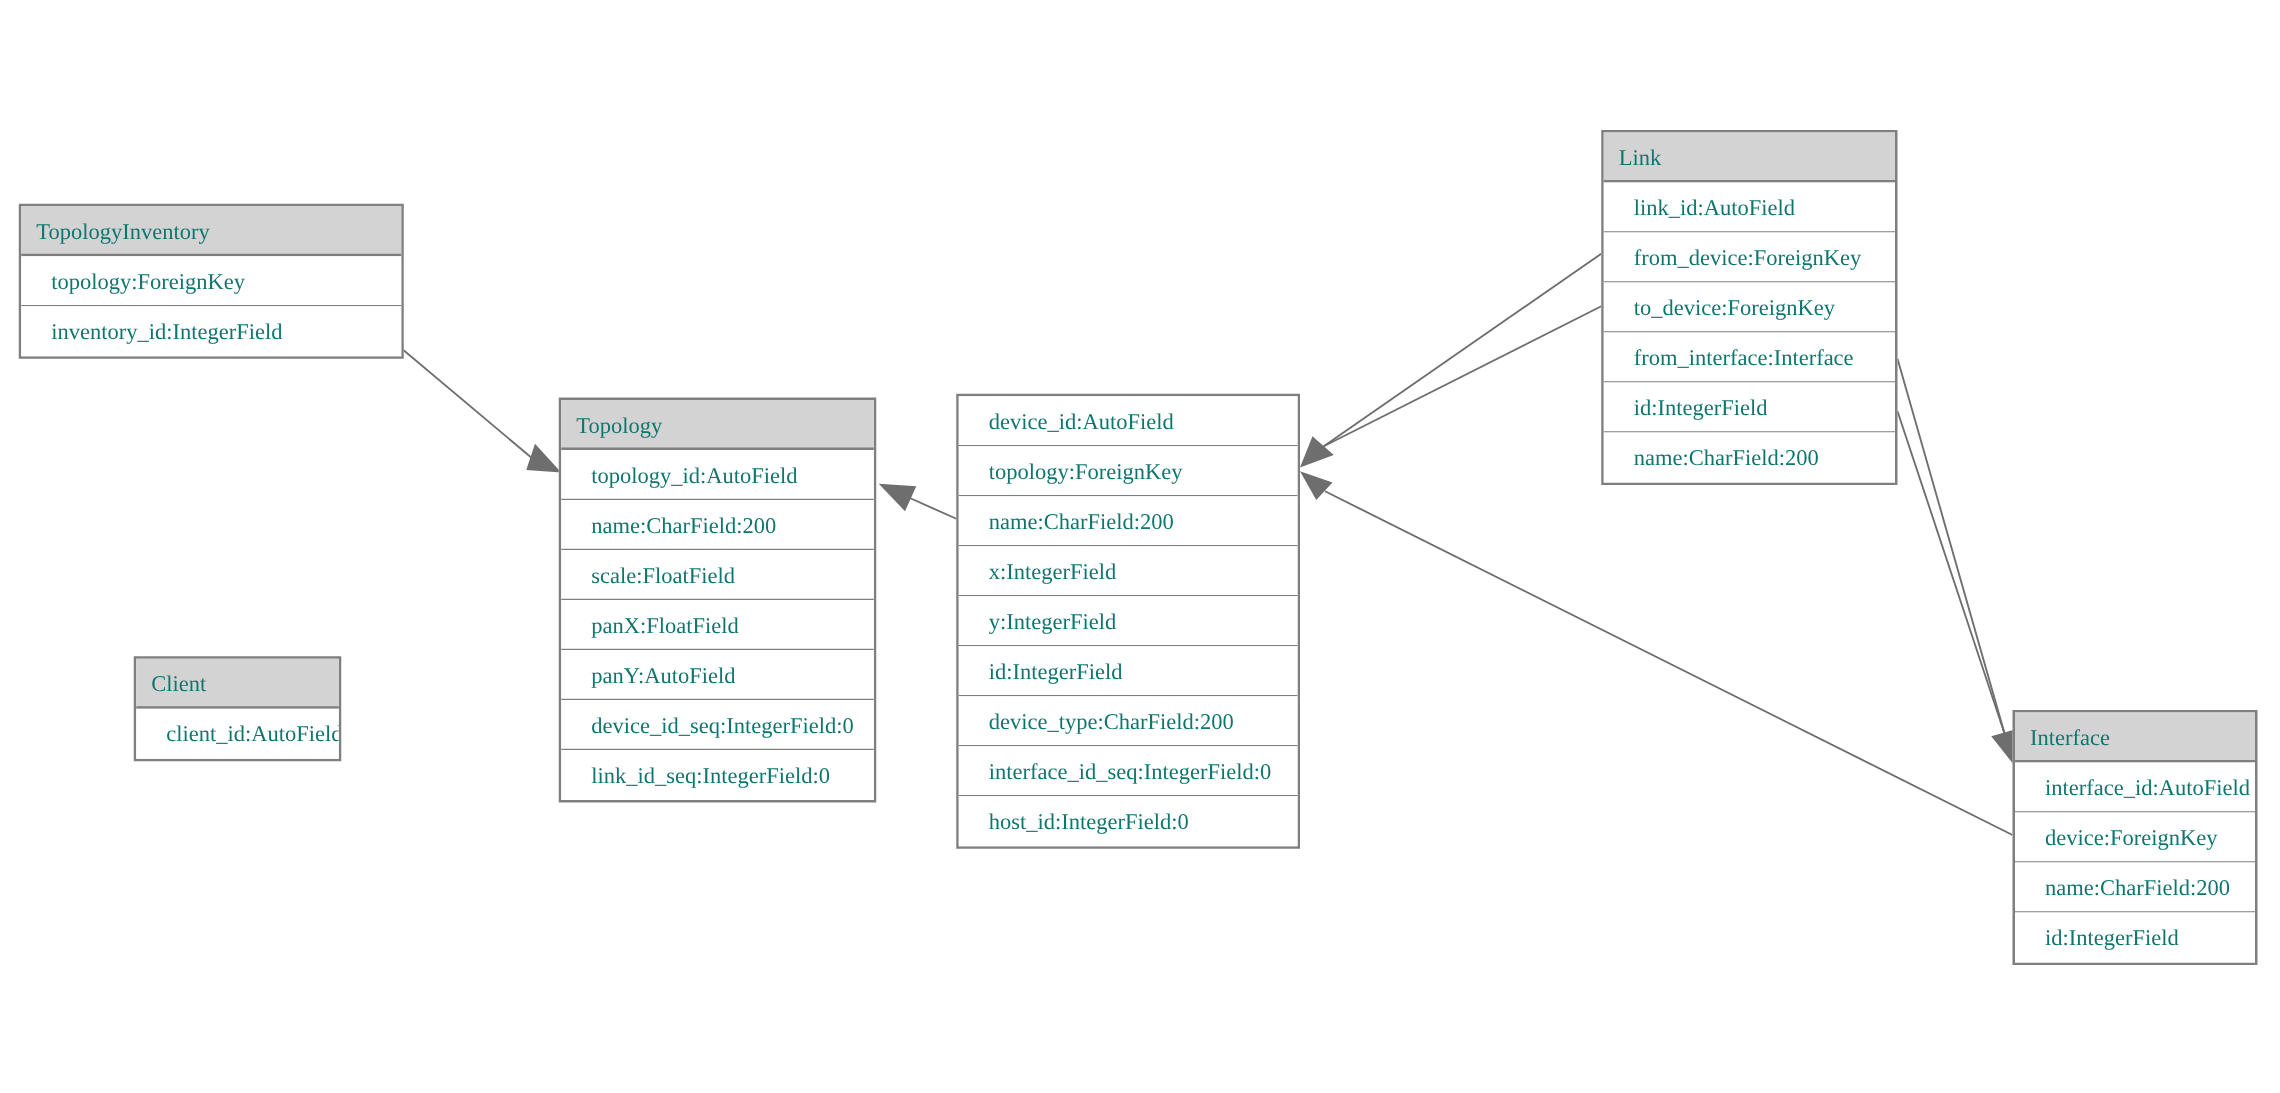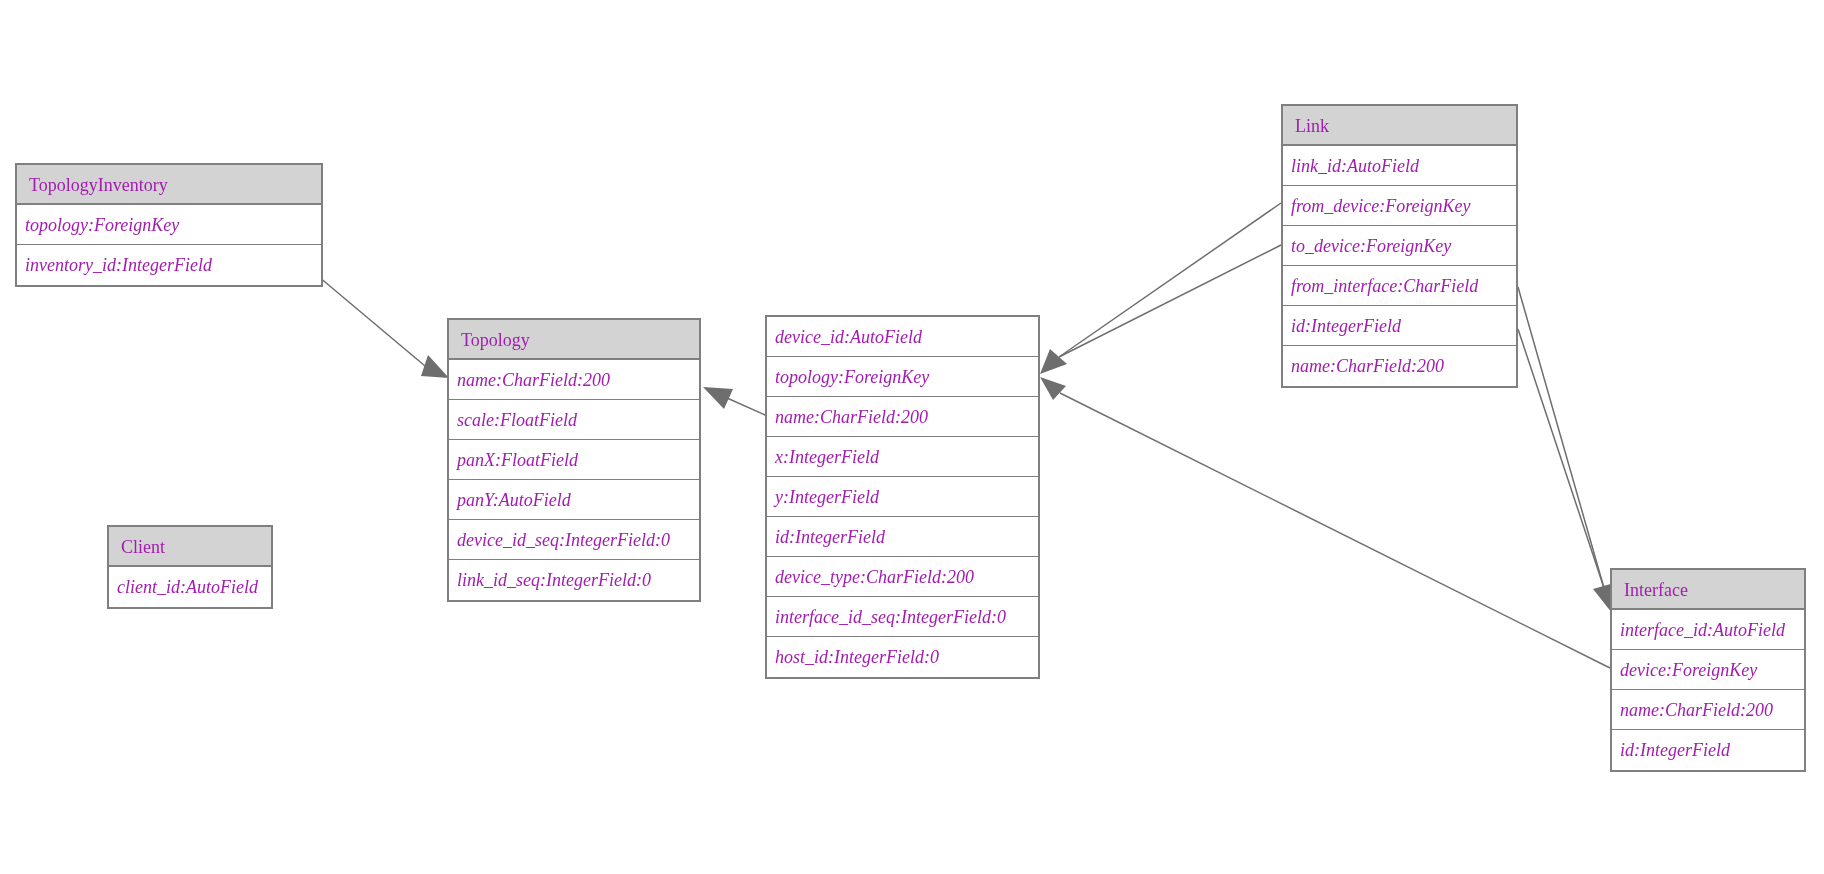--- a/index.html
+++ b/index.html
@@ -21,43 +21,42 @@
     top: 0;
     z-index: 1;
     pointer-events: none;
   }
   .entity {
     position: absolute;
     z-index: 2;
     background: #ffffff;
     border: 2px solid #7f7f7f;
     box-sizing: border-box;
-    color: #a21caf;
+    color: #0f766e;
     font-size: 18px;
   }
   .entity-header {
     height: 40px;
     line-height: 40px;
     padding-left: 12px;
     background: #d3d3d3;
     border-bottom: 2px solid #7f7f7f;
     box-sizing: border-box;
     white-space: nowrap;
     overflow: hidden;
   }
   .entity-row {
     height: 40px;
     line-height: 40px;
-    padding-left: 8px;
+    padding-left: 24px;
     border-bottom: 1px solid #7f7f7f;
     box-sizing: border-box;
     white-space: nowrap;
     overflow: hidden;
     background: #ffffff;
-    font-style: italic;
   }
   .entity-row:last-child {
     border-bottom: none;
   }
   
   .pos-topologyinventory { left: 15px;   top: 163px; width: 308px; }
   .pos-topology          { left: 447px;  top: 318px; width: 254px; }
   .pos-client            { left: 79px;   top: 525px; width: 166px; margin-left: 28px; }
   .pos-device            { left: 765px;  top: 315px; width: 275px; }
   .pos-link              { left: 1281px; top: 104px; width: 237px; }
@@ -101,20 +100,21 @@
   </svg>
 
   <div class="entity pos-topologyinventory">
     <div class="entity-header">TopologyInventory</div>
     <div class="entity-row">topology:ForeignKey</div>
     <div class="entity-row">inventory_id:IntegerField</div>
   </div>
 
   <div class="entity pos-topology">
     <div class="entity-header">Topology</div>
+    <div class="entity-row">topology_id:AutoField</div>
     <div class="entity-row">name:CharField:200</div>
     <div class="entity-row">scale:FloatField</div>
     <div class="entity-row">panX:FloatField</div>
     <div class="entity-row">panY:AutoField</div>
     <div class="entity-row">device_id_seq:IntegerField:0</div>
     <div class="entity-row">link_id_seq:IntegerField:0</div>
   </div>
 
   <div class="entity pos-client">
     <div class="entity-header">Client</div>
@@ -131,21 +131,21 @@
     <div class="entity-row">device_type:CharField:200</div>
     <div class="entity-row">interface_id_seq:IntegerField:0</div>
     <div class="entity-row">host_id:IntegerField:0</div>
   </div>
 
   <div class="entity pos-link">
     <div class="entity-header">Link</div>
     <div class="entity-row">link_id:AutoField</div>
     <div class="entity-row">from_device:ForeignKey</div>
     <div class="entity-row">to_device:ForeignKey</div>
-    <div class="entity-row">from_interface:CharField</div>
+    <div class="entity-row">from_interface:Interface</div>
     <div class="entity-row">id:IntegerField</div>
     <div class="entity-row">name:CharField:200</div>
   </div>
 
   <div class="entity pos-interface">
     <div class="entity-header">Interface</div>
     <div class="entity-row">interface_id:AutoField</div>
     <div class="entity-row">device:ForeignKey</div>
     <div class="entity-row">name:CharField:200</div>
     <div class="entity-row">id:IntegerField</div>

